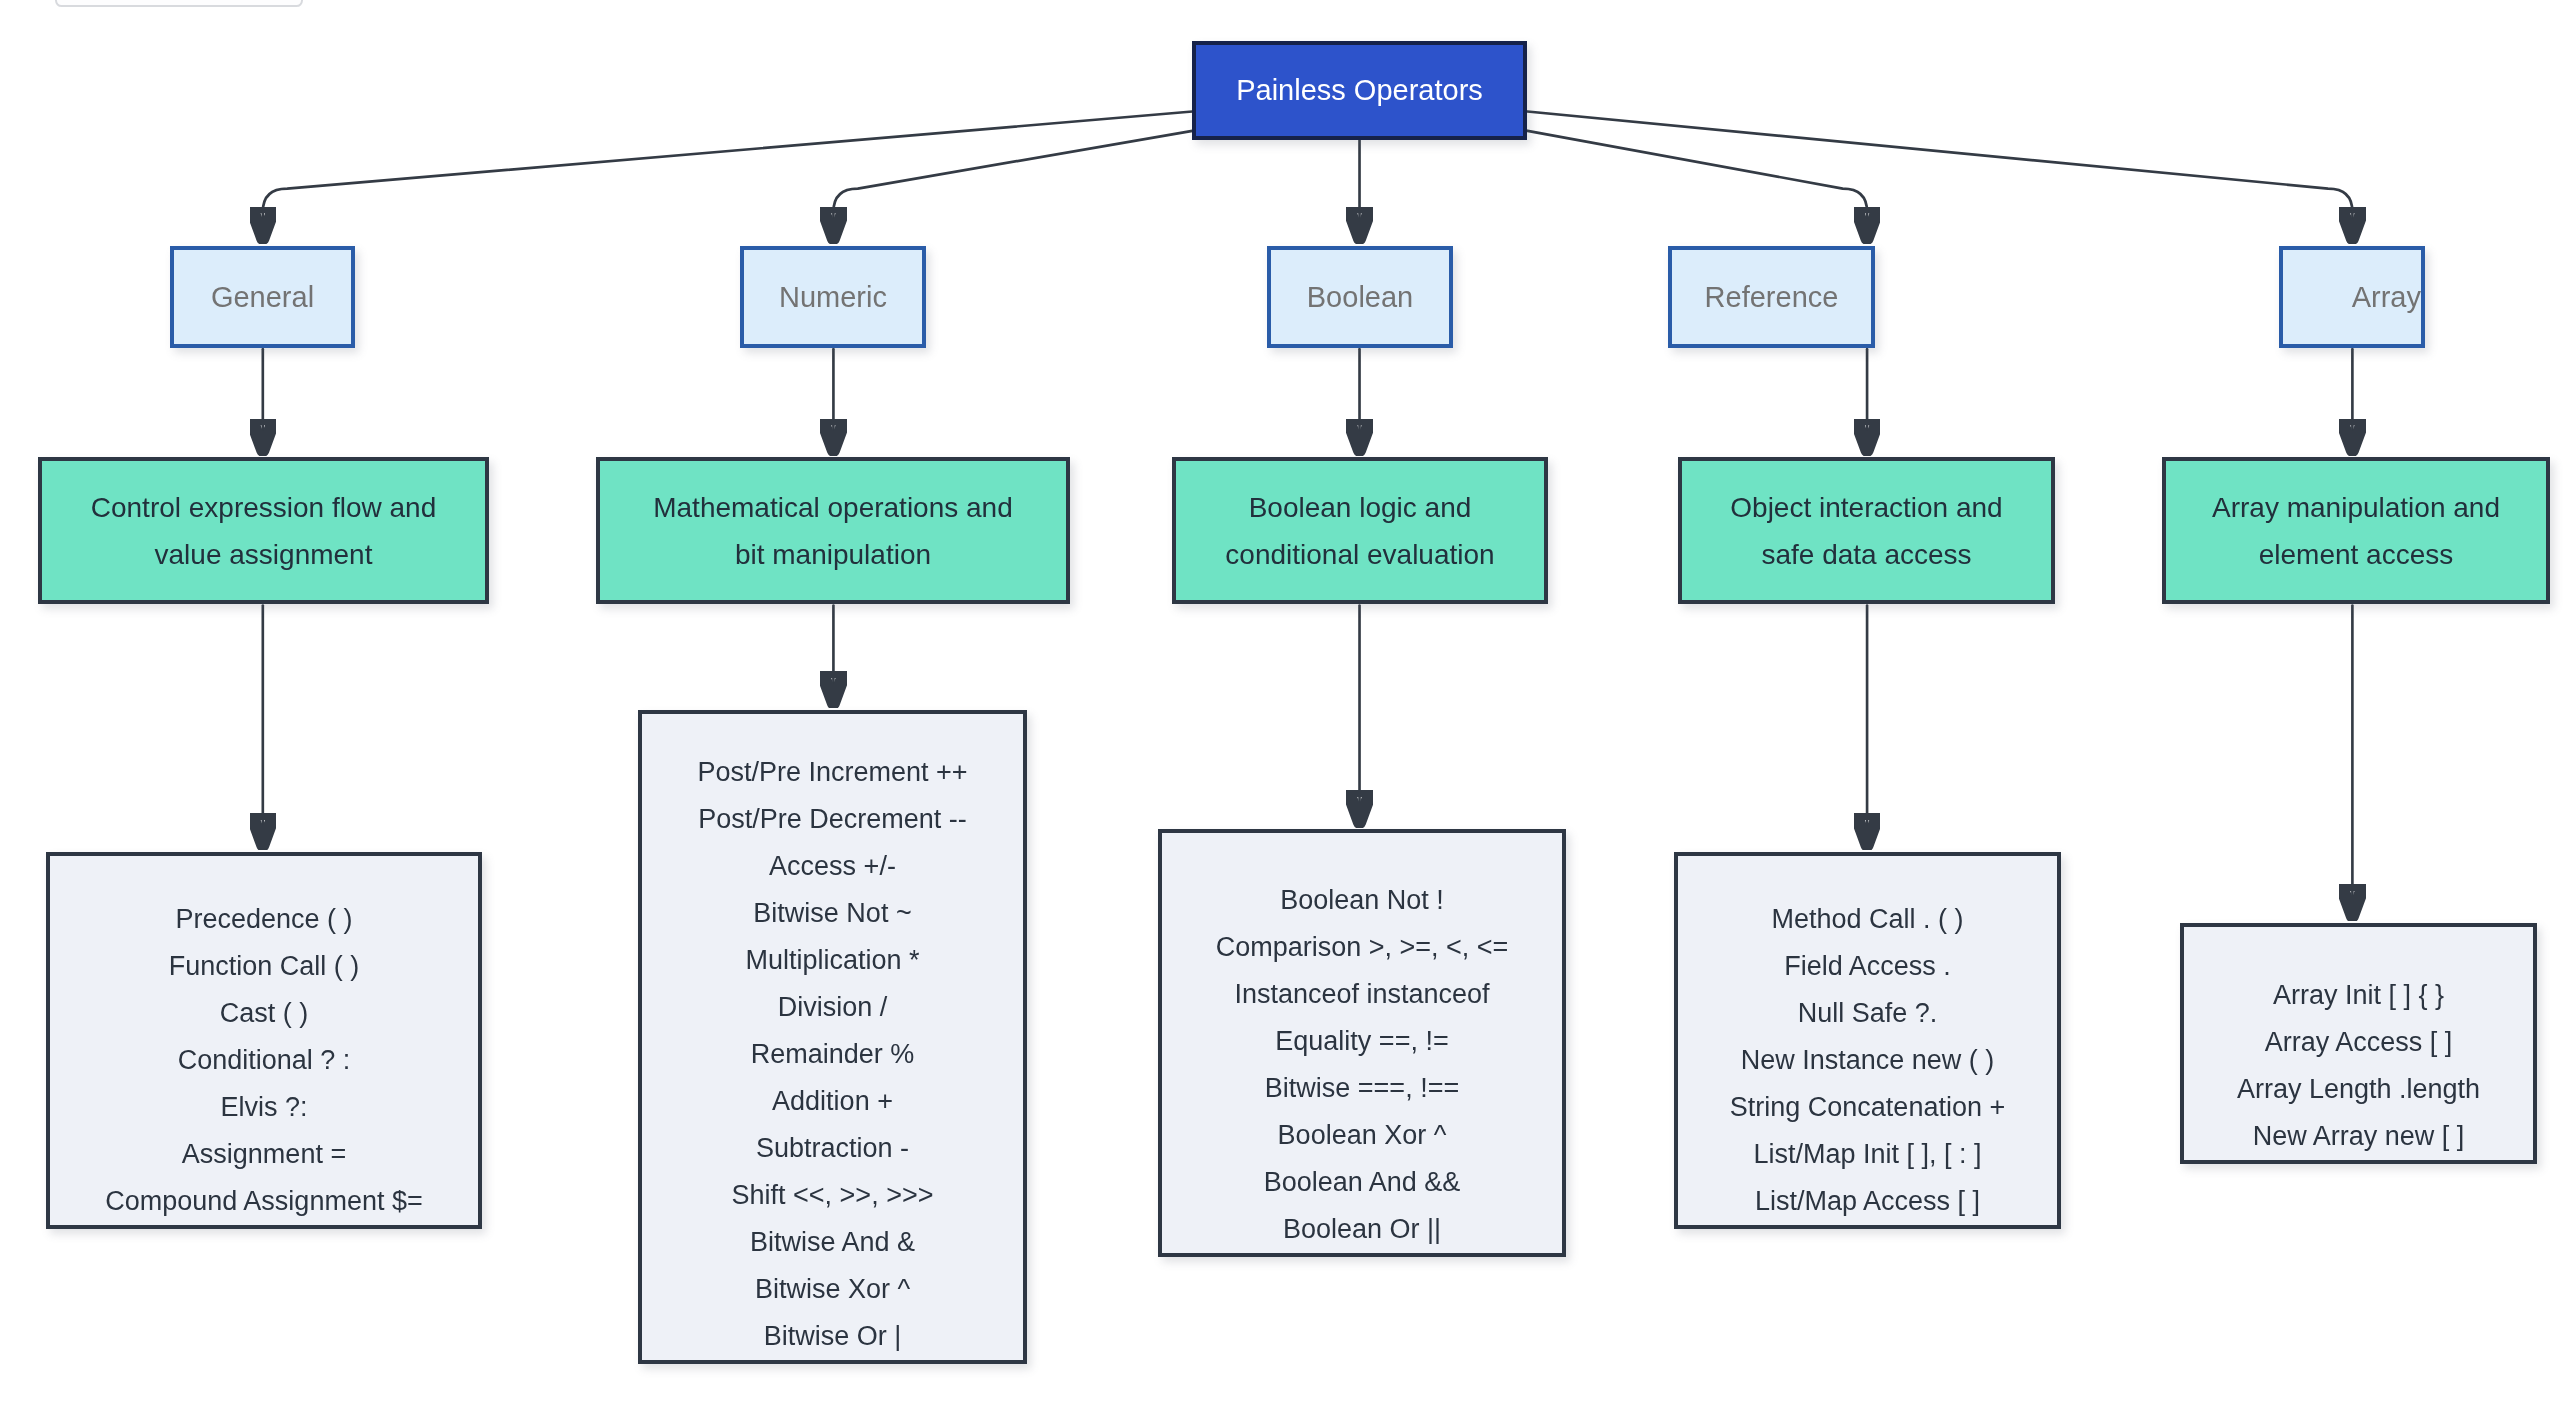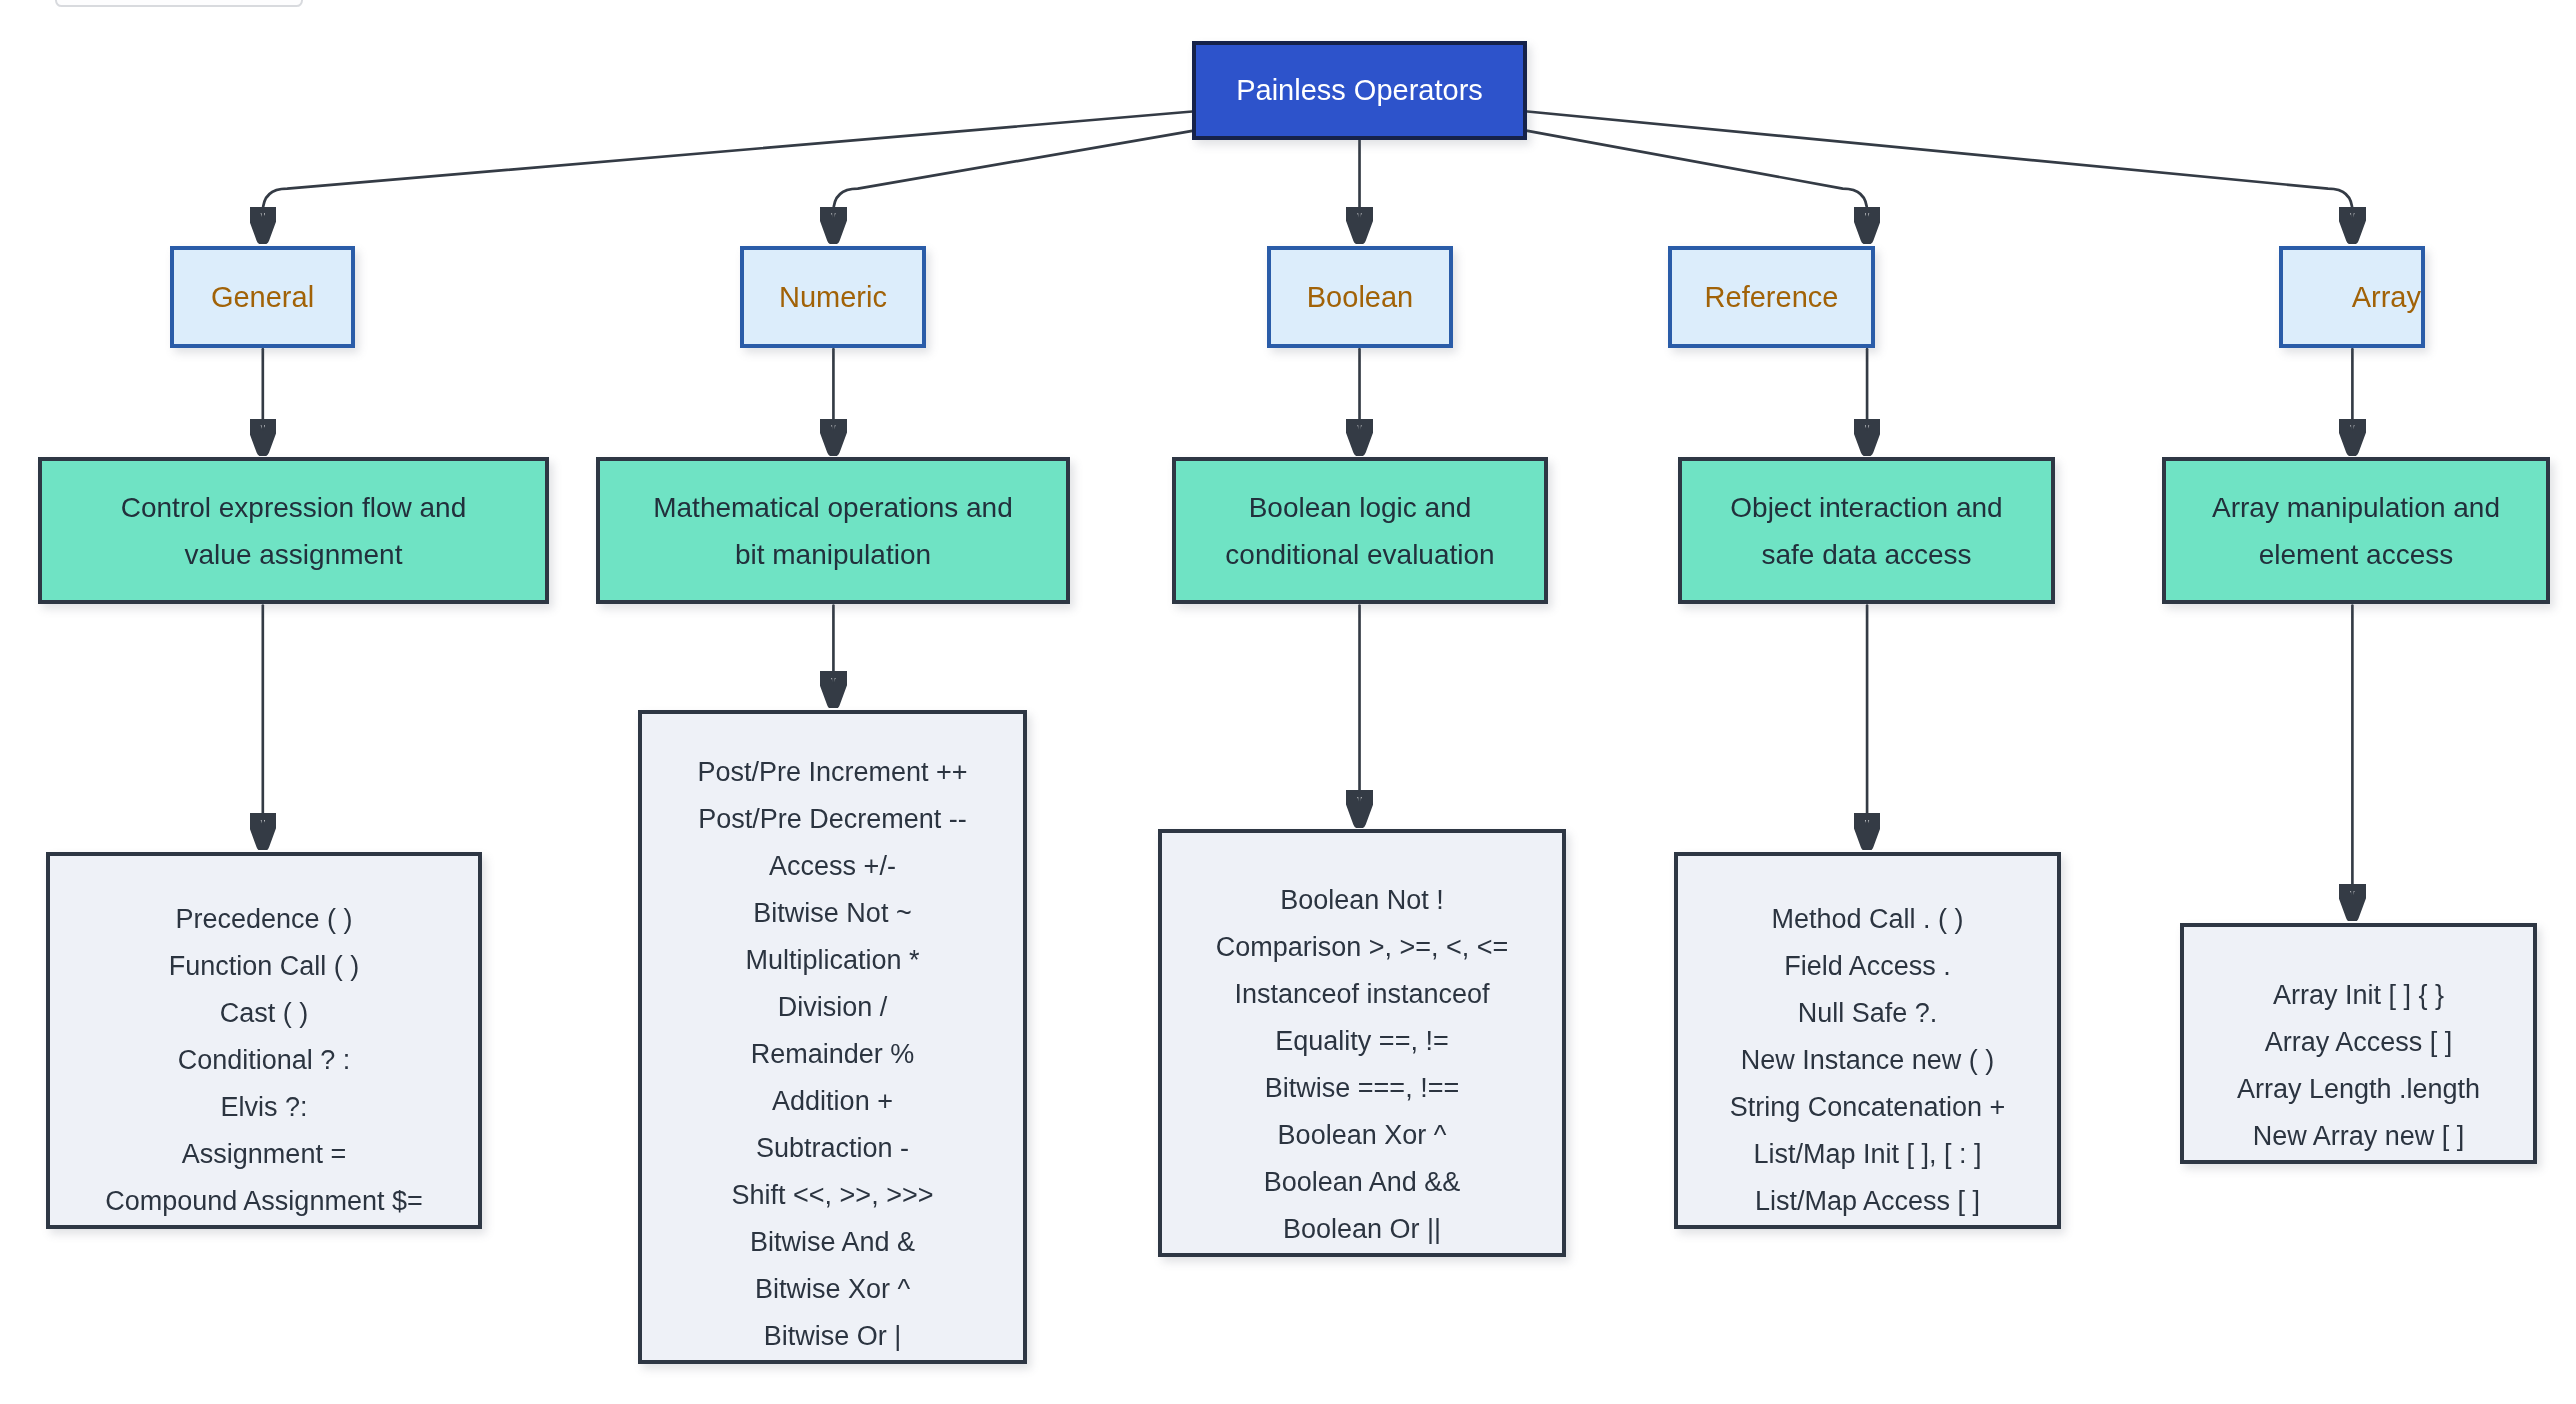--- a/index.html
+++ b/index.html
@@ -14,21 +14,21 @@
     display:flex;flex-direction:column;align-items:center;justify-content:center;
     text-align:center;
     box-shadow:4.2px 5.3px 8.5px rgba(90,95,110,0.18);
   }
   .root-node{
     background:#2d53cb;border:4.8px solid #16224a;
     color:#ffffff;font-size:29px;
   }
   .category-node{
     background:#dcedfb;border:4.8px solid #2a5ca8;
-    color:#a16207;font-size:29px;
+    color:#737373;font-size:29px;
   }
   .summary-node{
     background:#6fe3c4;border:4.2px solid #2e3744;
     color:#22303c;font-size:28px;line-height:47px;
   }
   .detail-node{
     background:#eef1f7;border:4.2px solid #2e3744;
     color:#2b3440;font-size:27px;line-height:47px;justify-content:flex-end;
   }
   .line{white-space:nowrap;}
@@ -72,21 +72,21 @@
   </svg>
 
   <div class="node root-node" style="left:1192px;top:41px;width:335px;height:99px;">
     <span class="line">Painless Operators</span>
   </div>
 
   <div id="columns">
       <div class="node category-node" style="left: 170px; top: 246px; width: 185px; height: 102px;">
         <span class="line">General</span>
       </div>
-      <div class="node summary-node" style="left: 38px; top: 457px; width: 511px; height: 147px;">
+      <div class="node summary-node" style="left: 38px; top: 457px; width: 451px; height: 147px;">
         <span class="line">Control expression flow and</span>
         <span class="line">value assignment</span>
       </div>
       <div class="node detail-node" style="left: 46px; top: 852px; width: 436px; height: 377px;">
         <span class="line">Precedence ( )</span>
         <span class="line">Function Call ( )</span>
         <span class="line">Cast ( )</span>
         <span class="line">Conditional ? :</span>
         <span class="line">Elvis ?:</span>
         <span class="line">Assignment =</span>

